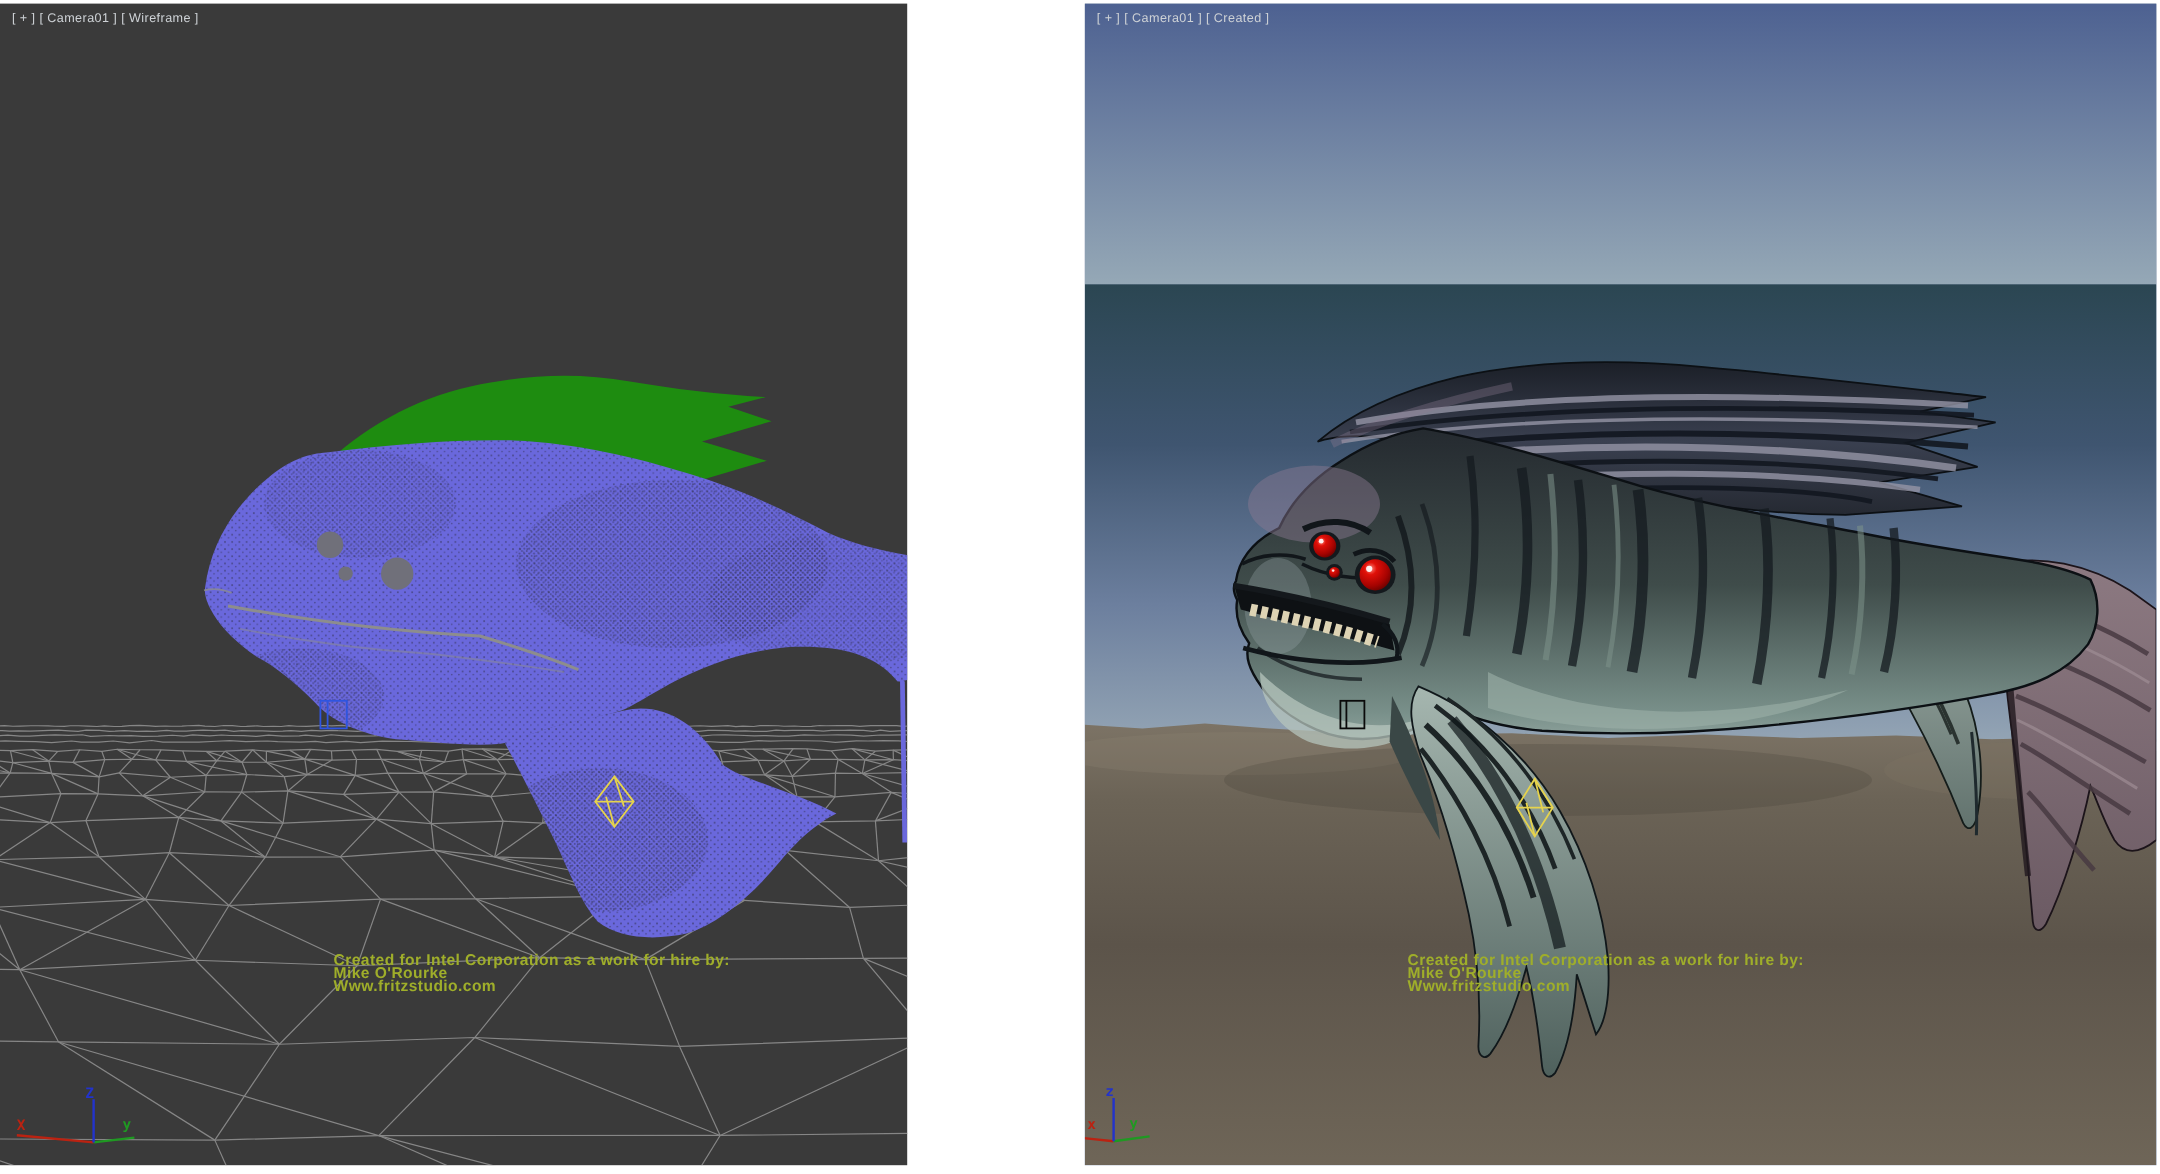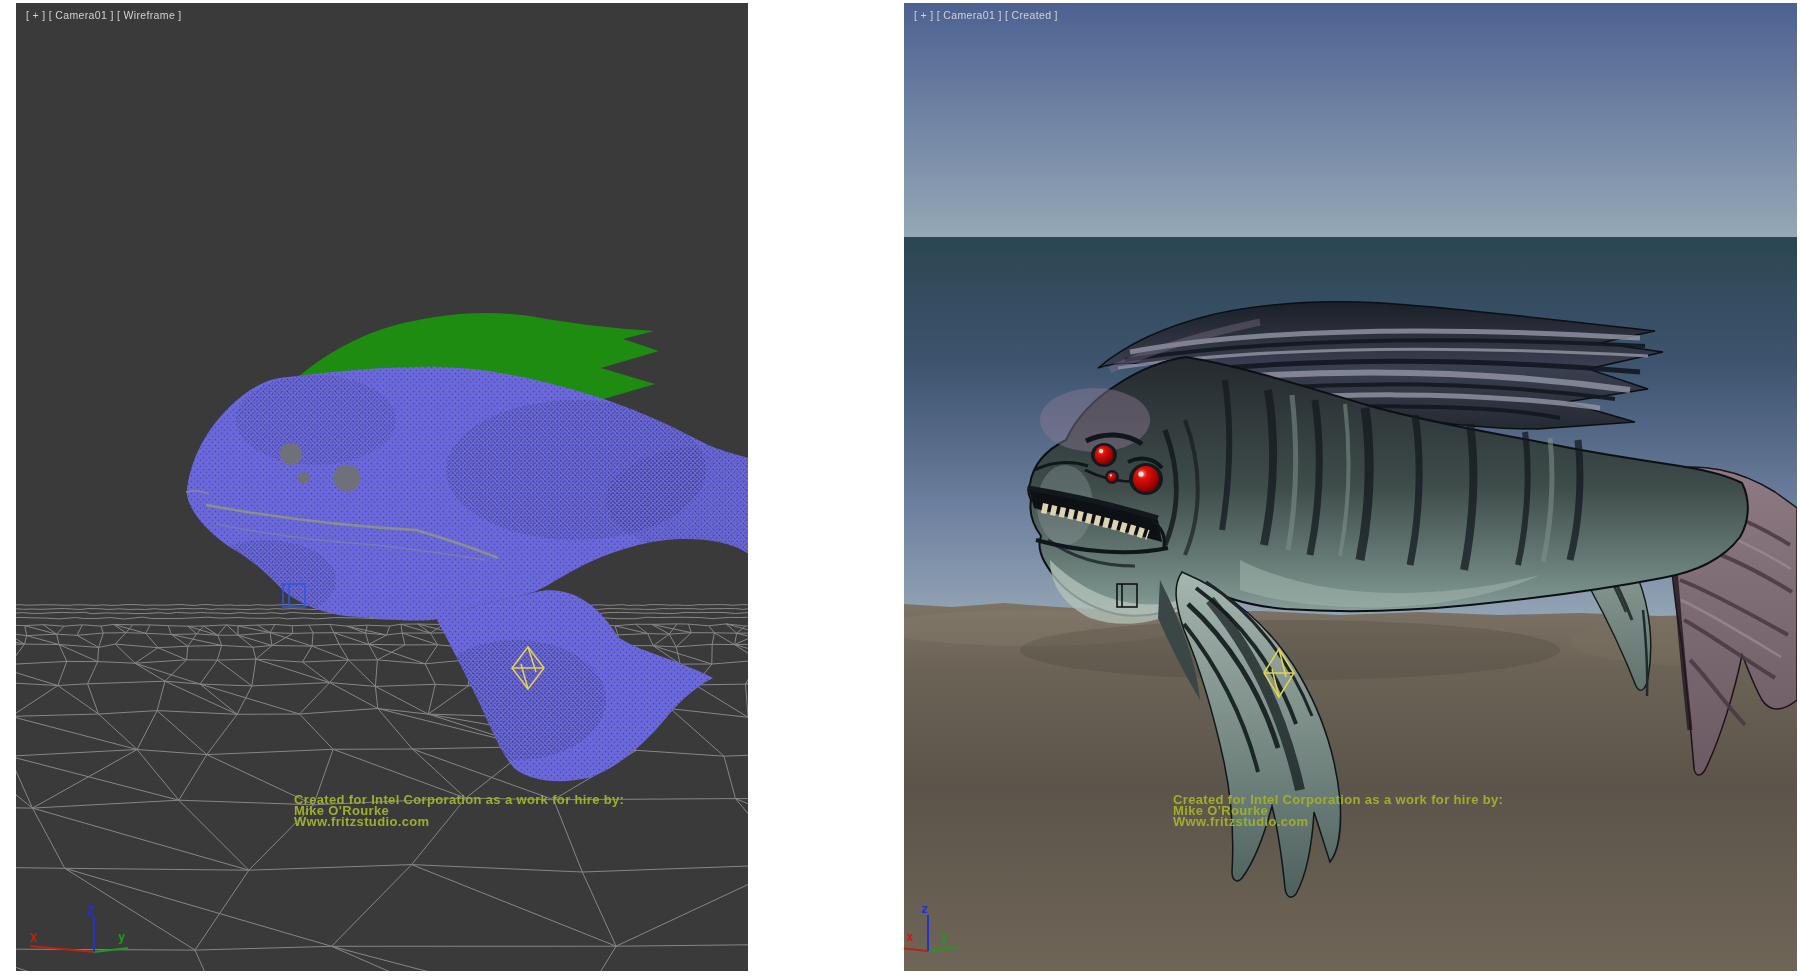--- a/index.html
+++ b/index.html
@@ -2,21 +2,21 @@
 <html style="--left-bg: #3a3a3a; --grid-line: #8f8f8f; --fish-blue: #6a68dc; --fin-green: #1e8c10; --stipple: #2e2e46; --eye-gray: #70707a; --mouth-gray: #8d8d8d; --helper-blue: #2f55e0; --helper-black: #0a0a0a; --helper-yellow: #e6d34c; --credit-text: #9fae2a; --label-text: #ced2d6; --sky-top: #4d6191; --sky-bottom: #95a8b6; --sea-top: #2b4652; --sea-dark2: #3f5570; --sea-mid: #6c7f9e; --sea-bottom: #93a4b4; --sand-light: #7d7466; --sand-mid: #5c544a; --sand-dark: #6f6658; --fish-dark: #23282e; --fish-mid: #3f4c4a; --fish-belly: #b2c0ba; --fin-silver: #9595a6; --fin-dark-streak: #121720; --tail-mauve: #83707a; --tail-rib: #483a42; --rear-fin-light: #a8b6b0; --teeth: #ddd3b4; --eye-red: #c50804; --axis-x-red: #bb2211; --axis-y-green: #1f9922; --axis-z-blue: #2233cc;"><head>
 <meta charset="utf-8">
 <style>
   html,body{margin:0;padding:0;}
   body{
     width:1800px;height:978px;position:relative;overflow:hidden;
     background:#ffffff;
     font-family:"Liberation Sans",sans-serif;
   }
   .viewport{position:absolute;top:3px;height:968px;overflow:hidden;}
-  #vp-left{left:16px;width:732px;background:var(--left-bg);}
+  #vp-left{left:0;width:732px;background:var(--left-bg);padding-left:24px;}
   #vp-right{left:904px;width:893px;background:var(--sea-mid);}
   svg.scene{position:absolute;left:0;top:0;display:block;}
   .vp-label{
     position:absolute;left:10px;top:6px;
     font-family:"Liberation Sans",sans-serif;
     font-size:10.5px;letter-spacing:.35px;
     color:var(--label-text);white-space:pre;z-index:30;cursor:default;
   }
   .credit{
     position:absolute;z-index:25;

